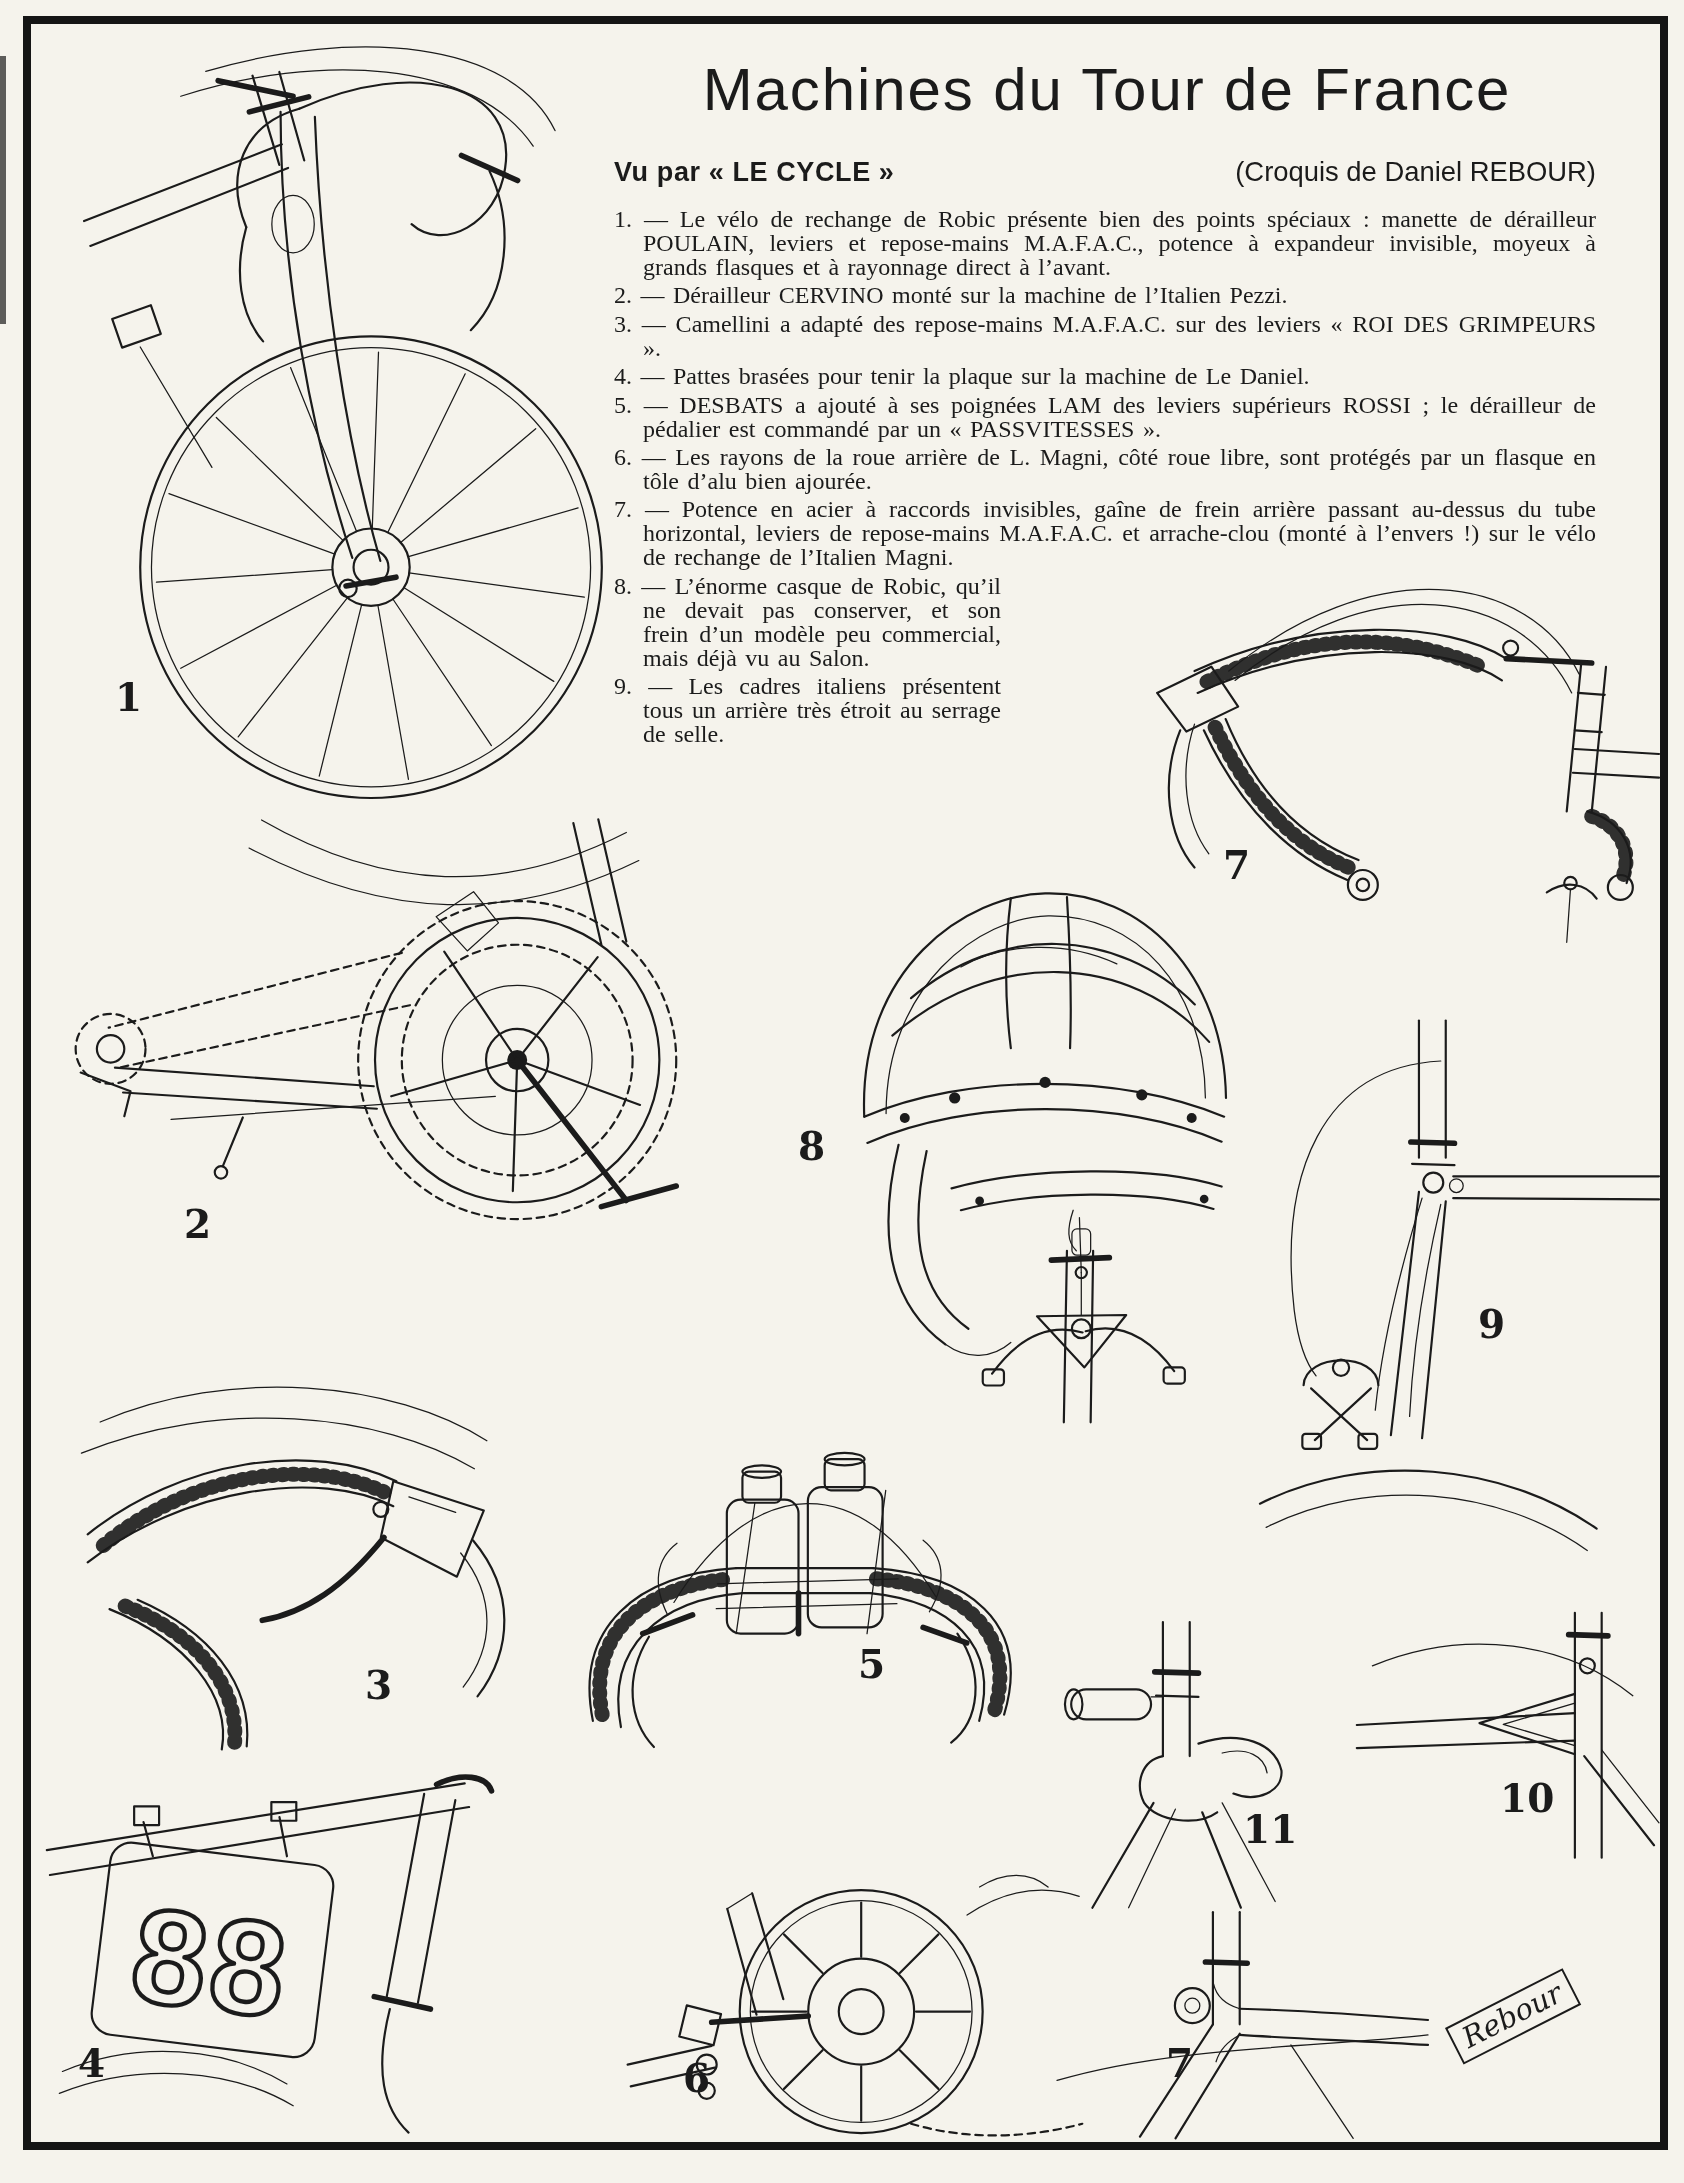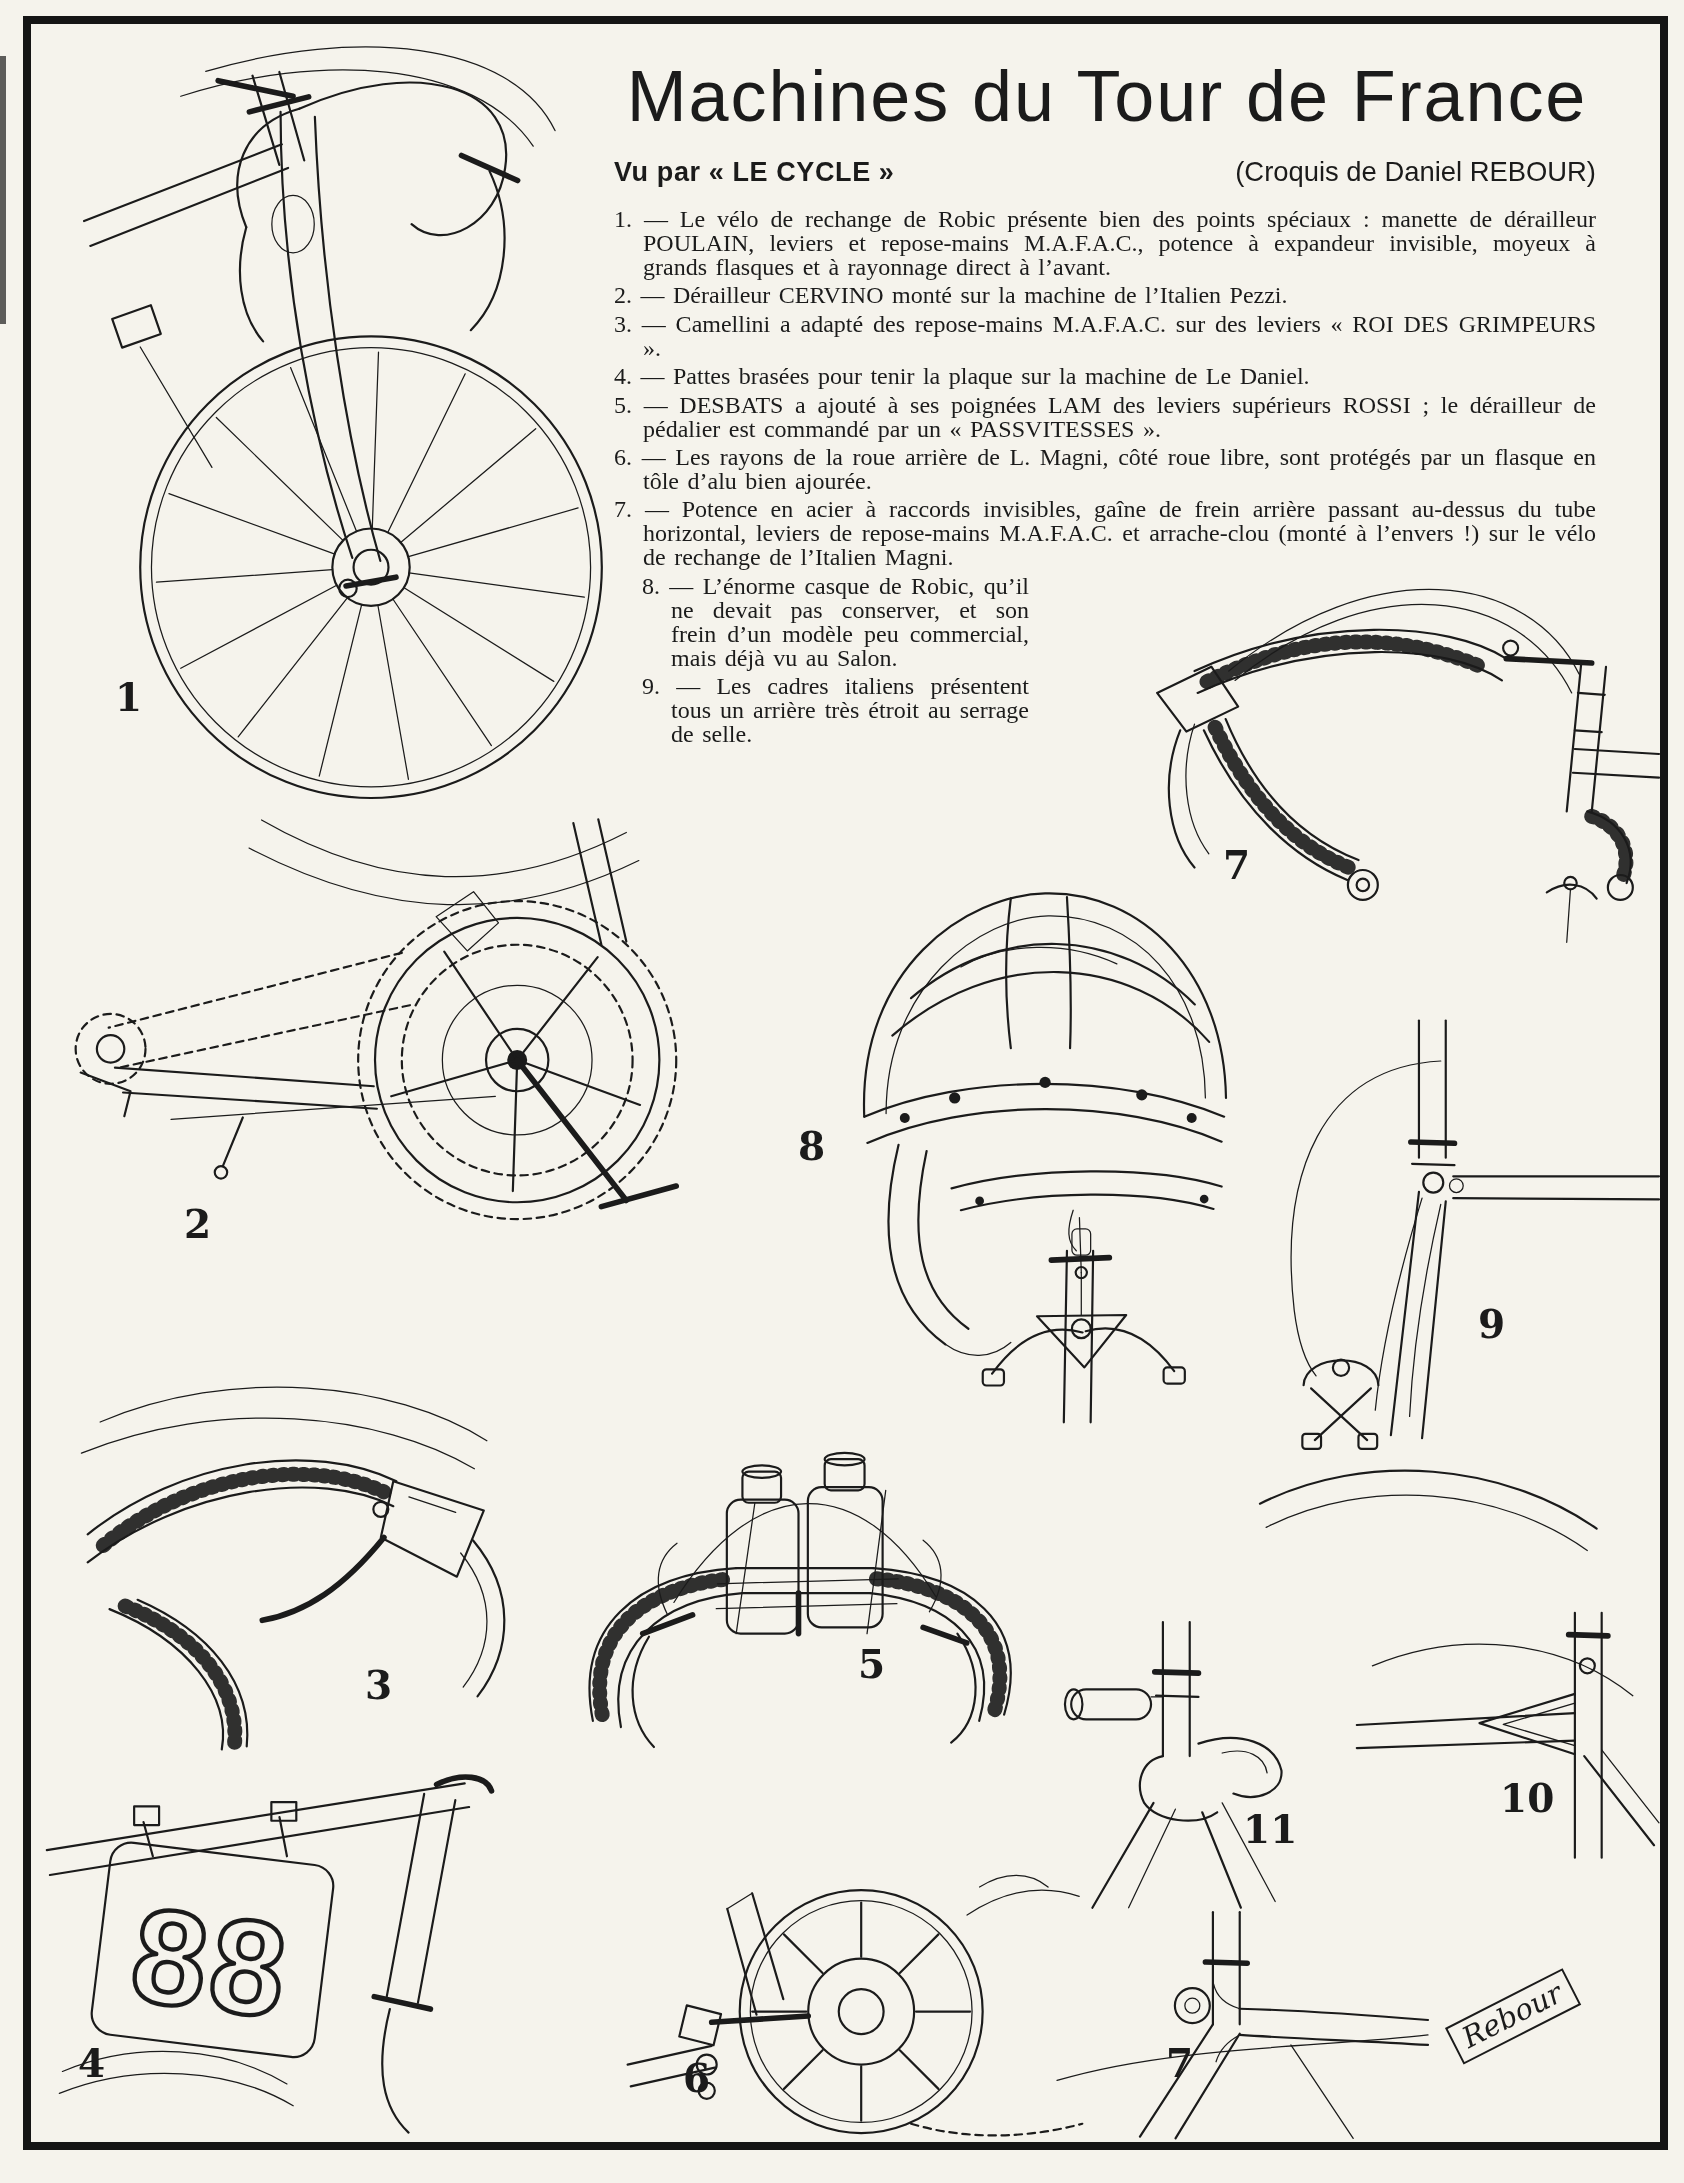--- a/index.html
+++ b/index.html
@@ -4,31 +4,31 @@
 <style>
   html,body{margin:0;padding:0;background:#777;}
   #page{position:relative;width:1684px;height:2183px;background:#f5f3ec;overflow:hidden;
         color:#1b1b1b;font-family:"Liberation Serif",serif;}
   
   .frame{position:absolute;left:22.5px;top:16px;width:1629px;height:2118px;
          border:8px solid #151515;}
   .edge-smudge{position:absolute;left:0;top:56px;width:5.6px;height:268px;background:#2a2a2a;opacity:.75;}
   
   .title{position:absolute;left:614px;top:60px;width:986px;text-align:center;
-         font-family:"Liberation Sans",sans-serif;font-weight:400;font-size:72px;
+         font-family:"Liberation Sans",sans-serif;font-weight:400;font-size:60px;
          letter-spacing:1.9px;white-space:nowrap;line-height:1;}
   .subrow{position:absolute;left:614px;top:156px;width:982px;display:flex;
           justify-content:space-between;align-items:flex-end;}
   .subleft{font-family:"Liberation Sans",sans-serif;font-weight:bold;font-size:27px;letter-spacing:0.6px;}
   .subright{font-family:"Liberation Sans",sans-serif;font-size:27.4px;}
   
   .caps{position:absolute;left:614px;top:207px;width:982px;font-size:24px;line-height:24px;
         text-align:justify;word-spacing:2.5px;}
   .cap{margin:0 0 4.4px 0;padding-left:29px;text-indent:-29px;}
-  .narrow{width:387px;margin-left:28px;}
+  .narrow{width:387px;}
   .narrow2{width:437px;}
   
   .fig{position:absolute;}
   .fig svg{width:100%;height:100%;display:block;overflow:visible;}
   .fig svg *{stroke:#1b1b1b;fill:none;stroke-width:3.5;stroke-linecap:round;stroke-linejoin:round;}
   .fig svg .thin{stroke-width:2;}
   .fig svg .thick{stroke-width:9;}
   .fig svg .dash{stroke-dasharray:12 9;}
   .fig svg .tape{stroke-width:24;stroke-dasharray:3.5 13;opacity:.9;}
   .fig svg .solid{fill:#1b1b1b;stroke:none;}

